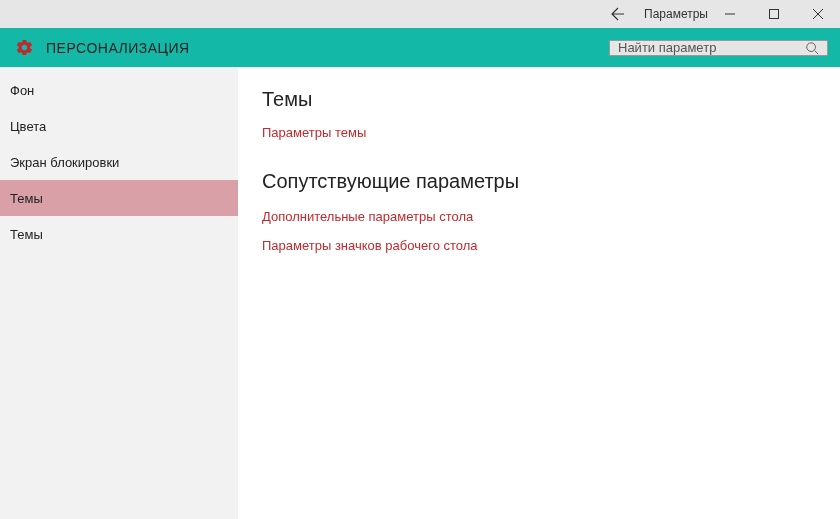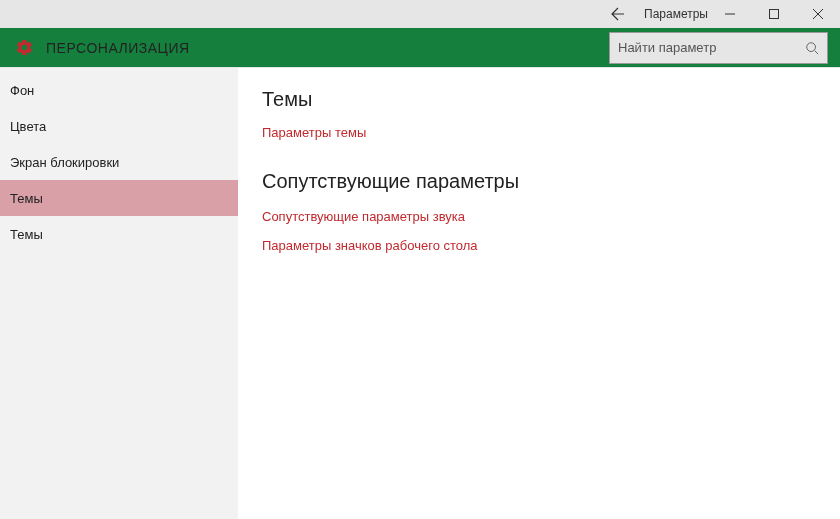--- a/index.html
+++ b/index.html
@@ -3,25 +3,25 @@
 <meta charset="utf-8">
 <style>
   * { box-sizing: border-box; margin: 0; padding: 0; }
   html, body { width: 840px; height: 519px; font-family: "Segoe UI", Tahoma, sans-serif; background: #fff; overflow: hidden; }
   .titlebar { height: 28px; background: #e6e6e6; display: flex; align-items: center; justify-content: flex-end; }
   .tb-left { display: flex; align-items: center; padding-left: 14px; gap: 18px; }
   .back-arrow { width: 16px; height: 16px; display: flex; align-items: center; justify-content: center; cursor: pointer; }
   .tb-title { font-size: 12px; color: #333; }
   .win-controls { display: flex; }
   .win-btn { width: 44px; height: 28px; display: flex; align-items: center; justify-content: center; cursor: pointer; }
-  .header { height: 40px; background: #15803d; display: flex; align-items: center; justify-content: space-between; padding-left: 14px; padding-right: 12px; border-bottom: 1px solid #e6e6e6; }
+  .header { height: 40px; background: #14b8a6; display: flex; align-items: center; justify-content: space-between; padding-left: 14px; padding-right: 12px; border-bottom: 1px solid #e6e6e6; }
   .hdr-left { display: flex; align-items: center; gap: 12px; }
   .gear { width: 20px; height: 20px; color: #c1292e; display: flex; align-items: center; justify-content: center; }
   .hdr-title { font-size: 14px; letter-spacing: 0.5px; color: #222; font-weight: 400; }
-  .search { width: 219px; height: 32px; border: 1px solid #999; background: #e6e6e6; display: flex; align-items: center; justify-content: space-between; padding: 0 8px; }
+  .search { width: 219px; height: 16px; border: 1px solid #999; background: #e6e6e6; display: flex; align-items: center; justify-content: space-between; padding: 0 8px; }
   .search-text { font-size: 13px; color: #555; }
   .search-icon { color: #555; }
   .body { display: flex; height: calc(519px - 28px - 40px); }
   .sidebar { width: 238px; background: #f2f2f2; padding-top: 4px; }
   .side-item { height: 36px; display: flex; align-items: center; padding-left: 10px; font-size: 13px; color: #222; cursor: pointer; }
   .side-item.active { background: #d9a0a7; }
   .content { flex: 1; background: #fff; padding: 20px 24px; }
   .sect-heading { font-size: 20px; font-weight: 400; color: #222; margin-bottom: 14px; }
   .sect-heading.mt { margin-top: 30px; margin-bottom: 16px; }
   .link { font-size: 13px; color: #c1292e; margin-bottom: 14px; cursor: pointer; display: block; }
@@ -84,16 +84,16 @@
     <div class="side-item">Фон</div>
     <div class="side-item">Цвета</div>
     <div class="side-item">Экран блокировки</div>
     <div class="side-item active">Темы</div>
     <div class="side-item">Темы</div>
   </div>
   <div class="content">
     <h2 class="sect-heading">Темы</h2>
     <a class="link">Параметры темы</a>
     <h2 class="sect-heading mt">Сопутствующие параметры</h2>
-    <a class="link">Сопутствующие параметры звука</a>
+    <a class="link">Дополнительные параметры стола</a>
     <a class="link">Параметры значков рабочего стола</a>
   </div>
 </div>
 
 </body></html>

